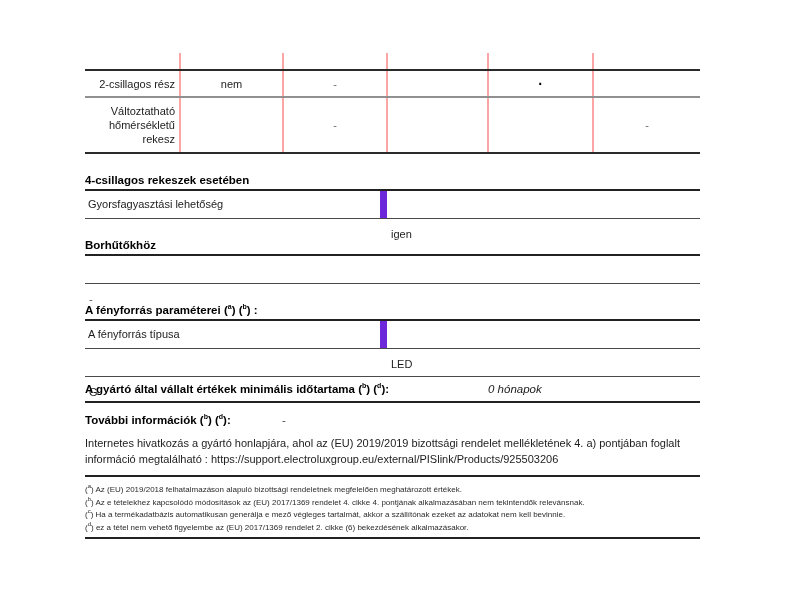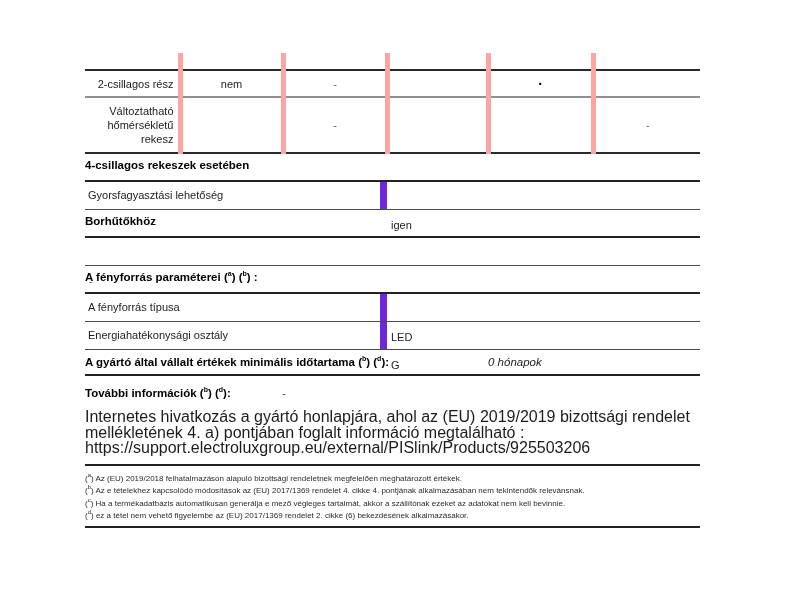--- a/index.html
+++ b/index.html
@@ -29,36 +29,36 @@
     width: 615px;
     font-size: 11px;
   }
   table.star-table td {
     padding: 0;
     vertical-align: middle;
     text-align: center;
     line-height: 14px;
     overflow: hidden;
   }
-  table.star-table td + td { border-left: 5px solid #fca5a5; }
+  table.star-table td + td { border-left: 2px solid #fca5a5; }
   table.star-table td.label-cell {
     text-align: right;
     padding-left: 3px;
     padding-right: 4px;
   }
   tr.row-top td { height: 16px; border-bottom: 2px solid #2a2a2a; }
   tr.row-two-star td { height: 25px; border-bottom: 2px solid #909090; }
   tr.row-variable td { height: 54px; border-bottom: 2px solid #2a2a2a; margin-top: 16px; }
   td.dash { color: #666666; }
   td.dot-cell { font-weight: 700; font-size: 14px; color: #000; }
 
   
   .sec-header {
-    margin-top: 5px;
-    padding-bottom: 8px;
+    margin-top: 20px;
+    padding-bottom: 2px;
     border-bottom: 2px solid #222222;
     font-size: 11.5px;
     font-weight: 700;
     line-height: 13px;
     color: #000000;
   }
   .sec-header sup, .bold-label sup {
     font-size: 7px;
     line-height: 0;
     vertical-align: super;
@@ -113,21 +113,21 @@
   .info-value {
     position: absolute;
     left: 197px;
     top: 0;
     color: #444444;
   }
 
   
   .link-para {
     margin: 9px 0 8px 0;
-    font-size: 16px;
+    font-size: 11px;
     line-height: 15.5px;
     color: #1c1c1c;
   }
   .hr2 {
     margin-top: 5px;
     border-bottom: 2px solid #222222;
     height: 0;
   }
 
   
@@ -206,21 +206,20 @@
   </div>
 
   <div class="sec-header">
     <span>A fényforrás paraméterei (</span><sup>a</sup><span>) (</span><sup>b</sup><span>) :</span>
   </div>
   <div class="kv-row">
     <div class="kv-label">A fényforrás típusa</div>
     <div class="kv-value">LED</div>
   </div>
   <div class="kv-row">
-    <div class="kv-label">Energiahatékonysági osztály</div>
     <div class="kv-value">G</div>
   </div>
 
   <div class="warranty-row">
     <span class="bold-label"><span>A gyártó által vállalt értékek minimális időtartama (</span><sup>b</sup><span>) (</span><sup>d</sup><span>):</span></span>
     <span class="warranty-value">0 hónapok</span>
   </div>
 
   <div class="info-row">
     <span class="bold-label"><span>További információk (</span><sup>b</sup><span>) (</span><sup>d</sup><span>):</span></span>

